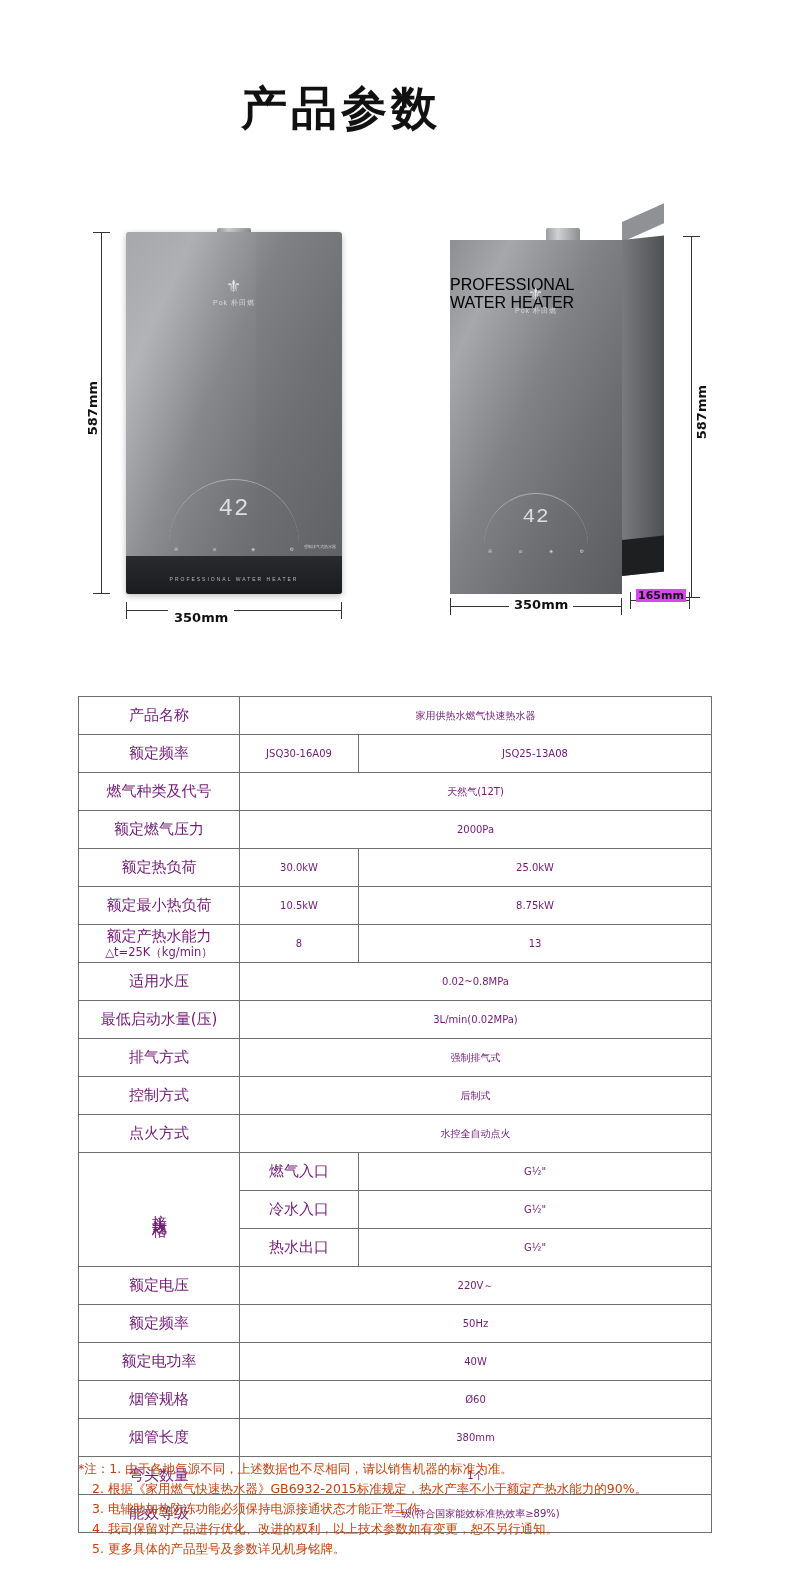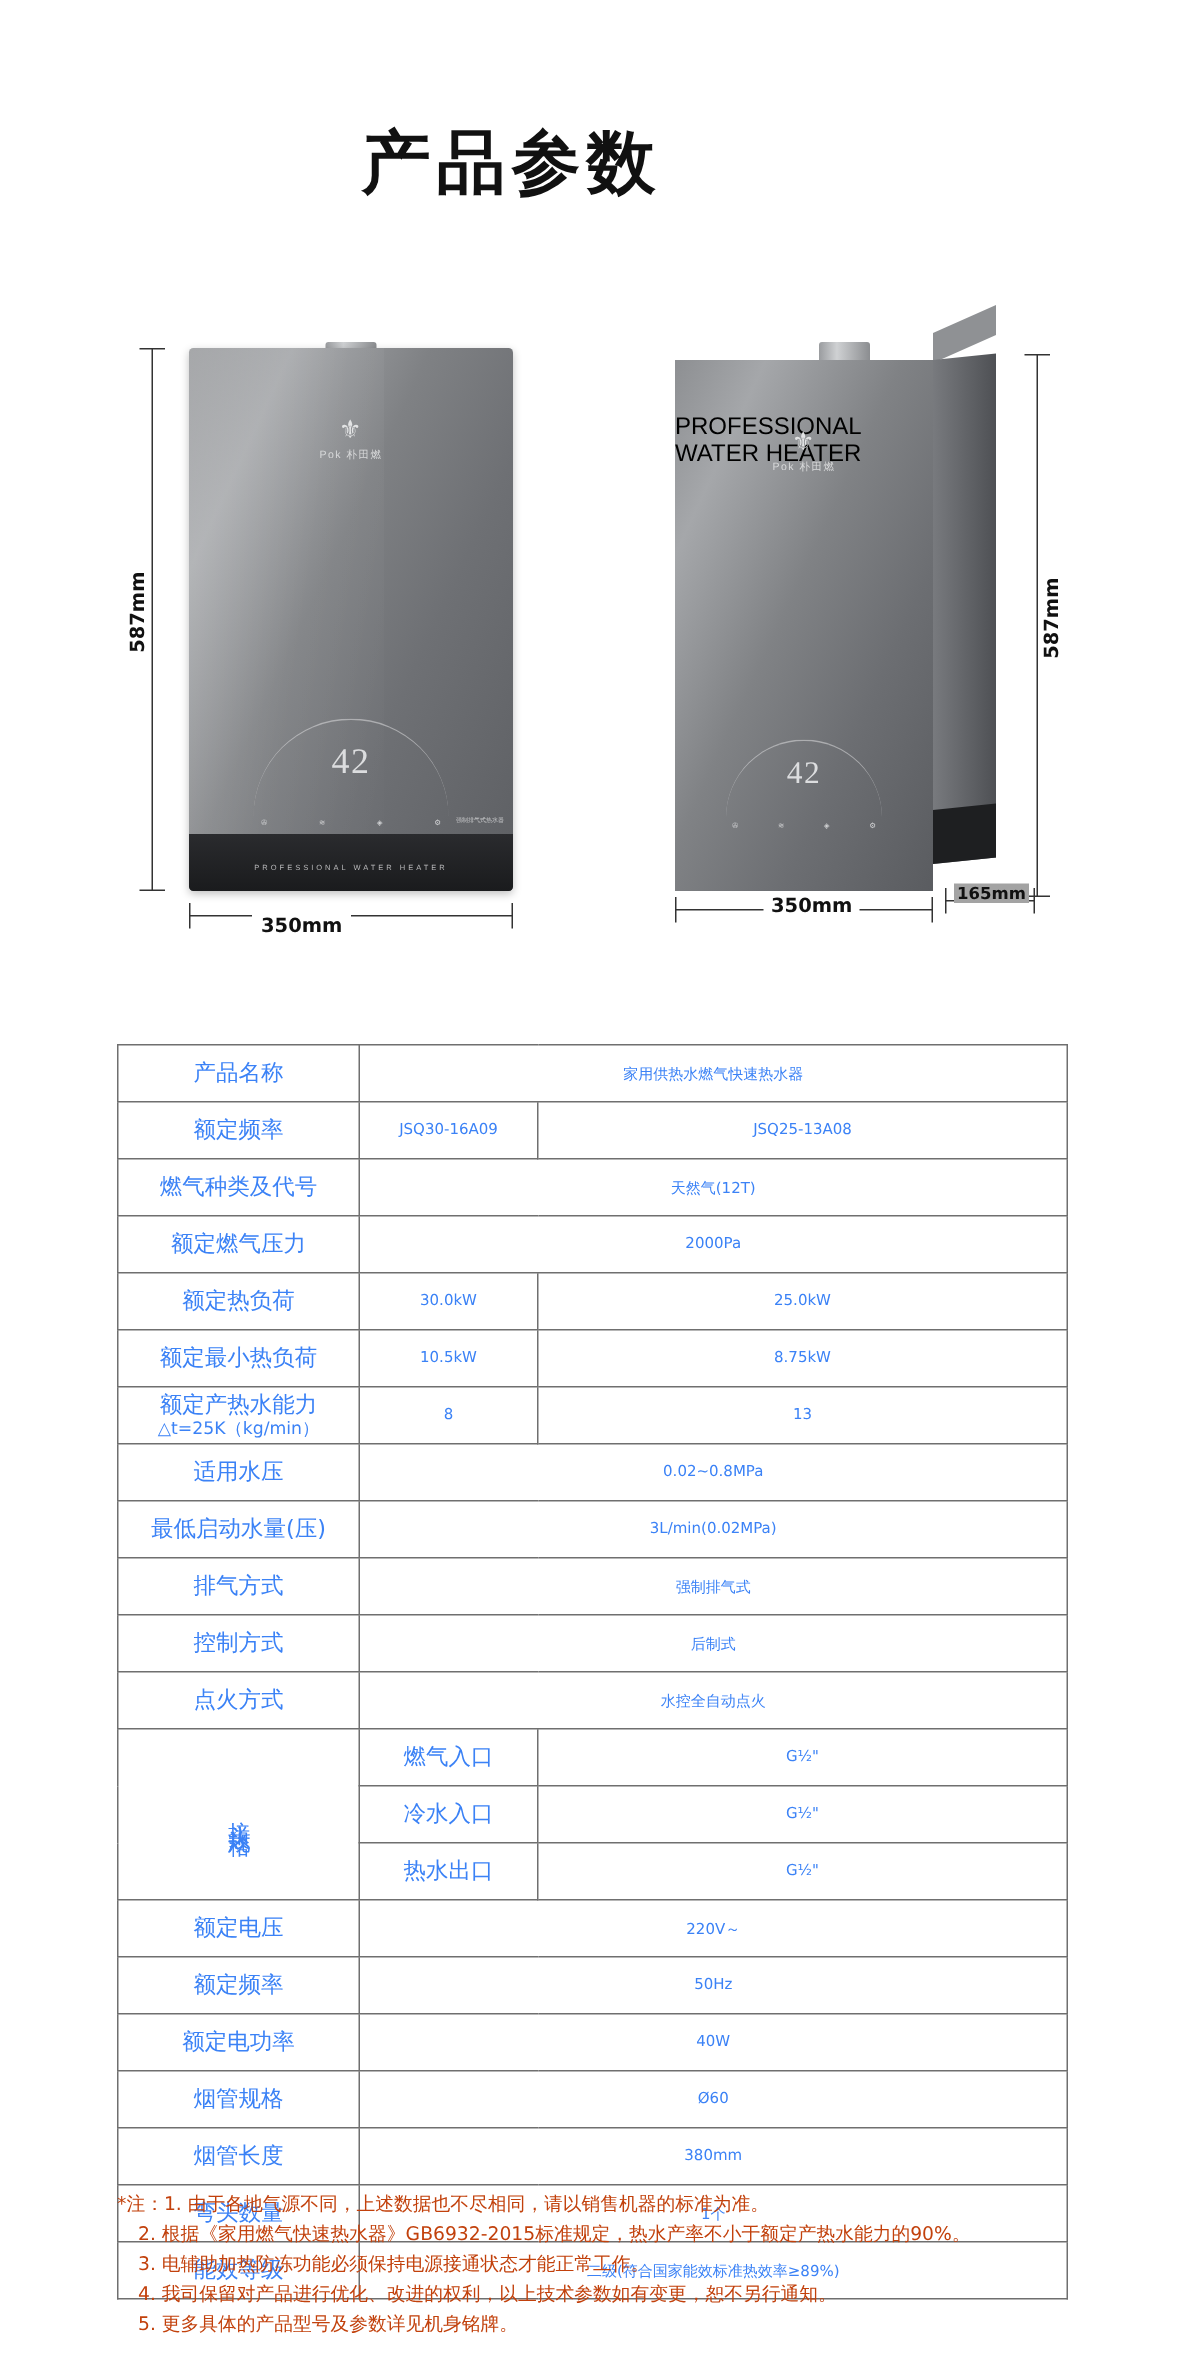--- a/index.html
+++ b/index.html
@@ -100,21 +100,21 @@
     border-top: 1px solid rgba(220,220,222,0.55);
     border-radius: 65px 65px 0 0;
   }
   .temp-num {
     position: absolute;
     left: 50%;
     transform: translateX(-50%);
     bottom: 72px;
     font-size: 24px;
     color: #dcdddf;
-    font-family: Liberation Serif, serif;
+    font-family: Liberation Mono, monospace;
     letter-spacing: 1px;
     margin-top: 18px;
   }
   .ctrl-icons {
     position: absolute;
     bottom: 42px;
     left: 50%;
     transform: translateX(-50%);
     width: 120px;
     display: flex;
@@ -216,21 +216,21 @@
     border-collapse: collapse;
     font-size: 14.5px;
     font-family: "DejaVu Sans", sans-serif;
   }
   .spec-table td {
     border: 1px solid #6f6f6f;
     height: 33px;
     text-align: center;
     vertical-align: middle;
     padding: 2px 4px;
-    color: #3b82f6;
+    color: #701a75;
   }
   .spec-table td.label {
     width: 152px;
     font-size: 15px;
     white-space: nowrap;
   }
   .spec-table td.sub-label {
     width: 110px;
     font-size: 15px;
   }
@@ -351,21 +351,21 @@
     <div class="dim-label vert-text" style="left:694px; top:385px;">587mm</div>
 
     <div class="hline" style="left:450px; top:606px; width:172px;"></div>
     <div class="tick" style="left:450px; top:598px; width:1px; height:17px;"></div>
     <div class="tick" style="left:621px; top:598px; width:1px; height:17px;"></div>
     <div class="dim-label" style="left:509px; top:597px; background:#fff; padding:0 5px;">350mm</div>
 
     <div class="hline" style="left:630px; top:600px; width:60px;"></div>
     <div class="tick" style="left:630px; top:592px; width:1px; height:17px;"></div>
     <div class="tick" style="left:689px; top:592px; width:1px; height:17px;"></div>
-    <div class="dim-label" style="left:636px; top:589px; font-size:11px; background:#a3a3a3; padding:0 2px;">165mm</div>
+    <div class="dim-label" style="left:636px; top:589px; font-size:11px; background:#d946ef; padding:0 2px;">165mm</div>
   </div>
 </div>
 
 <table class="spec-table">
   <tbody>
     <tr>
       <td class="label">产品名称</td>
       <td class="val" colspan="2">家用供热水燃气快速热水器</td>
     </tr>
     <tr>

